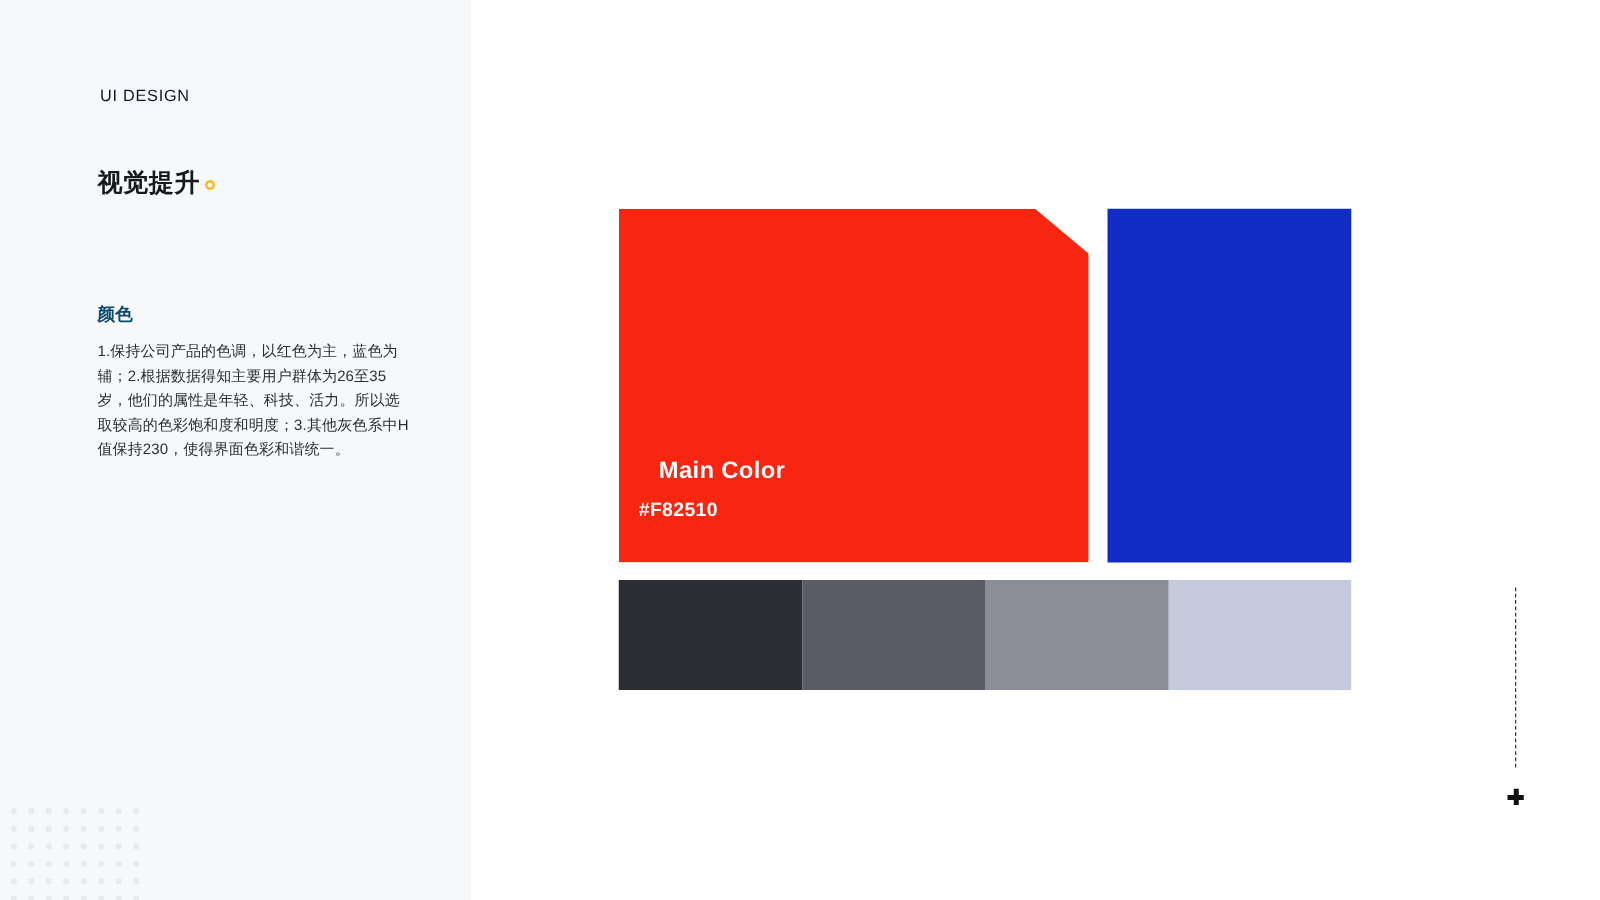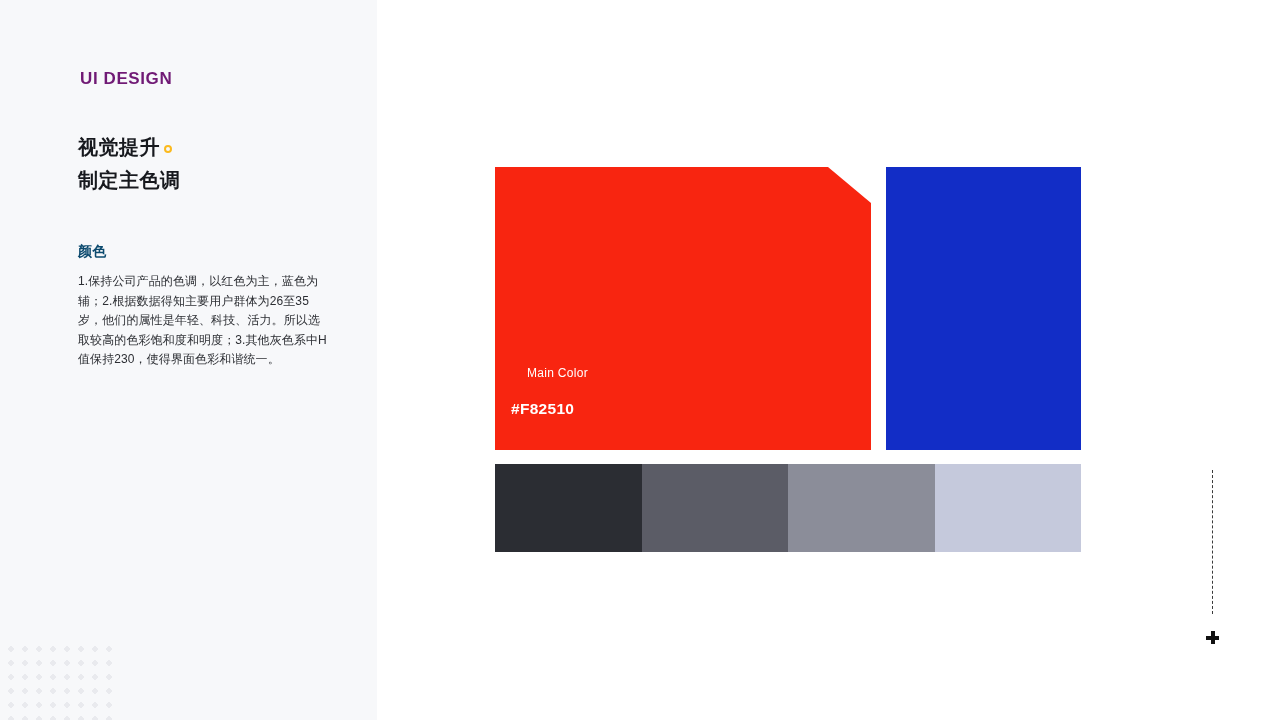--- a/index.html
+++ b/index.html
@@ -34,24 +34,24 @@
     height: 82px;
     background-image: radial-gradient(#e9eaee 2.6px, transparent 2.7px);
     background-size: 14px 14px;
     background-position: 4px 4px;
   }
 
   #eyebrow-label {
     position: absolute;
     left: 80px;
     top: 69px;
-    font-size: 17px;
-    font-weight: bold;
+    font-size: 13px;
+    font-weight: normal;
     letter-spacing: 0.6px;
-    color: #701a75;
+    color: #0f172a;
   }
 
   #headline {
     position: absolute;
     left: 78px;
     top: 131px;
     font-size: 20px;
     font-weight: bold;
     line-height: 33px;
     color: #17191e;
@@ -116,22 +116,22 @@
     width: 376px;
     height: 283px;
     background: #f82510;
     clip-path: polygon(0 0, 333px 0, 100% 36px, 100% 100%, 0 100%);
   }
 
   #main-color-name {
     position: absolute;
     left: 32px;
     top: 199px;
-    font-size: 12px;
-    font-weight: normal;
+    font-size: 19px;
+    font-weight: bold;
     color: #ffffff;
     letter-spacing: 0.3px;
     text-align: center;
   }
   #main-color-hex {
     position: absolute;
     left: 16px;
     top: 233px;
     font-size: 15.5px;
     font-weight: bold;
@@ -201,21 +201,20 @@
 <div id="left-panel">
 
   <div id="dot-grid"></div>
 
   <div id="eyebrow-label">UI DESIGN</div>
 
   <div id="headline">
     <span class="line">
       <span>视觉提升</span><span id="accent-dot"></span>
     </span>
-    <span class="line">制定主色调</span>
   </div>
 
   <div id="section-heading" style="color: #0c4a6e;">颜色</div>
 
   <div id="body-copy">
     <p>1.保持公司产品的色调，以红色为主，蓝色为辅；2.根据数据得知主要用户群体为26至35岁，他们的属性是年轻、科技、活力。所以选取较高的色彩饱和度和明度；3.其他灰色系中H值保持230，使得界面色彩和谐统一。</p>
   </div>
 </div>
 
 <div id="stage">

